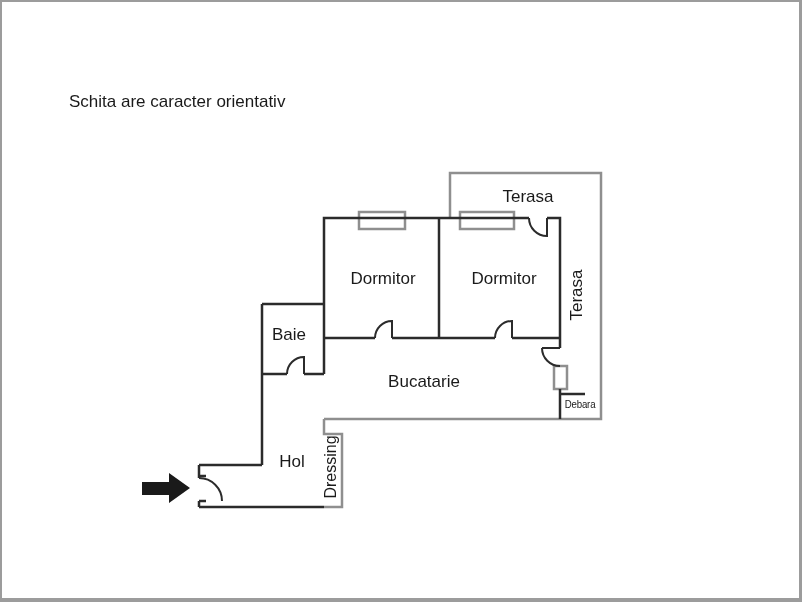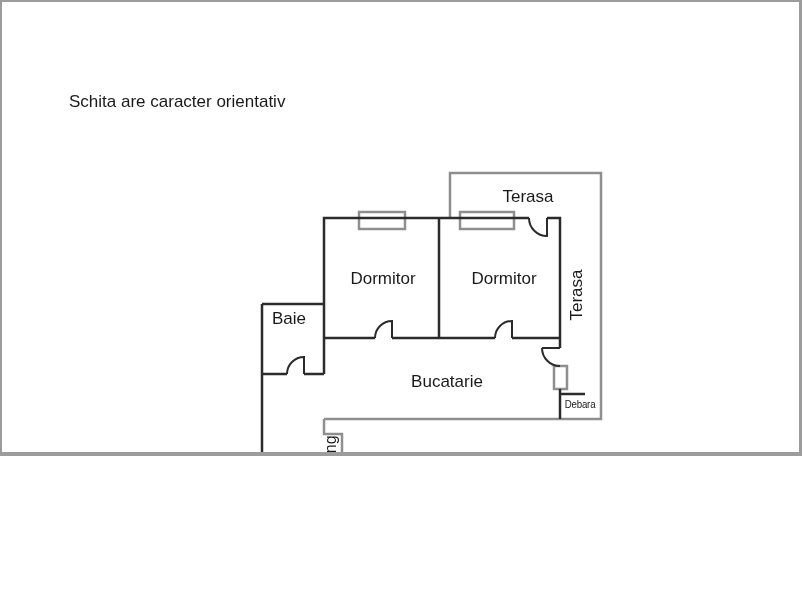--- a/index.html
+++ b/index.html
@@ -1,19 +1,19 @@
 <!DOCTYPE html>
 <html><head>
 <meta charset="utf-8">
 <style>
   html, body { margin: 0; padding: 0; background: #ffffff; }
   .canvas {
     position: relative;
     width: 802px;
-    height: 456px;
+    height: 602px;
     box-sizing: border-box;
     background: #ffffff;
     border: 2px solid #9c9c9c;
     border-right-width: 3px;
     border-bottom-width: 4px;
     font-family: "Liberation Sans", sans-serif;
     overflow: hidden;
   }
   .plan-svg { position: absolute; left: 0; top: 0; }
   .title {
@@ -81,19 +81,19 @@
       <path d="M197,476 A23,23 0 0 1 220,499"></path>
     </g>
 
     <polygon points="140,480 167,480 167,471 188,486 167,501 167,493 140,493" fill="#1a1a1a" stroke="none"></polygon>
   </svg>
 
   <div class="label" style="left:526px; top:194px;">Terasa</div>
   <div class="label" style="left:381px; top:276px;">Dormitor</div>
   <div class="label" style="left:502px; top:276px;">Dormitor</div>
   <div class="label vertical" style="left:574px; top:293px;">Terasa</div>
-  <div class="label" style="left:287px; top:316px;">Baie</div>
-  <div class="label" style="left:445px; top:379px;">Bucatarie</div>
+  <div class="label" style="left:287px; top:332px;">Baie</div>
+  <div class="label" style="left:422px; top:379px;">Bucatarie</div>
   <div class="label small" style="left:578px; top:402px;">Debara</div>
   <div class="label" style="left:290px; top:459px;">Hol</div>
   <div class="label vertical dressing" style="left:329px; top:465px;">Dressing</div>
 
 </div>
 
 </body></html>

